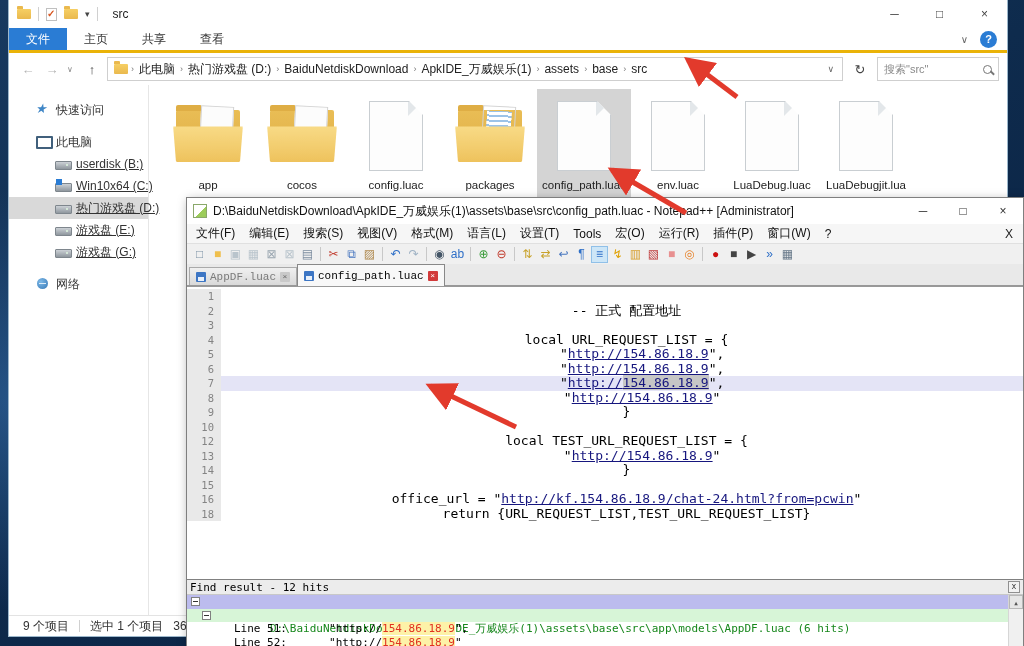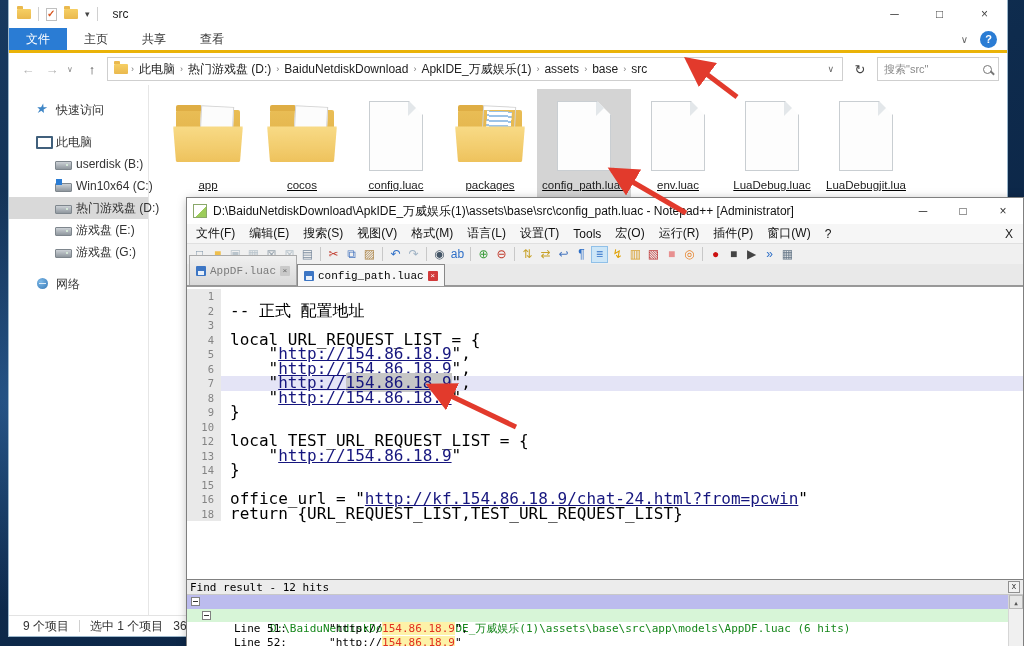--- a/index.html
+++ b/index.html
@@ -44,37 +44,37 @@
   .addr-caret { margin-left:auto; color:#666; font-size:9px; padding:0 4px; }
   .refresh-btn { width:22px; text-align:center; color:#444; font-size:13px; }
   .search-box { width:122px; height:24px; border:1px solid #cfcfcf; display:flex; align-items:center; padding:0 6px; flex:none; }
   .search-text { font-size:11px; color:#8a8a8a; flex:1; white-space:nowrap; overflow:hidden; }
   .mag { width:9px; height:9px; border:1.5px solid #777; border-radius:50%; position:relative; flex:none; }
   .mag::after { content:""; position:absolute; width:5px; height:1.5px; background:#777; right:-4px; bottom:-1px; transform:rotate(45deg); }
 
   .ex-main { flex:1; display:flex; min-height:0; }
   .ex-sidebar { width:140px; border-right:1px solid #e6e6e6; padding-top:14px; font-size:12px; color:#333; flex:none; }
   .side-item { height:22px; display:flex; align-items:center; padding-left:26px; white-space:nowrap; }
-  .side-item.child { padding-left:46px; }
+  .side-item.child { padding-left:46px;text-decoration:underline; }
   .side-item.selected { background:#d9d9d9; }
   .side-item.gap-after { margin-bottom:10px; }
   .side-item.gap-before { margin-top:10px; }
   .ic { display:inline-block; position:relative; width:16px; height:14px; margin-right:5px; flex:none; }
   .ic-star::before { content:"★"; position:absolute; left:0; top:-2px; color:#3f86c6; font-size:13px; }
   .ic-computer::before { content:""; position:absolute; left:1px; top:1px; width:13px; height:9px; border:2px solid #41607c; border-radius:1px; }
   .ic-computer::after { content:""; position:absolute; left:4px; top:12px; width:8px; height:2px; background:#41607c; }
   .ic-drive::before { content:""; position:absolute; left:0; top:4px; width:15px; height:7px; background:linear-gradient(#ccd1d6,#8f979e); border:1px solid #7e868d; border-radius:1px; }
   .ic-drive::after { content:""; position:absolute; right:3px; top:7px; width:2px; height:2px; border-radius:50%; background:#dff7df; }
   .ic-drive-win::before { content:""; position:absolute; left:0; top:4px; width:15px; height:7px; background:linear-gradient(#ccd1d6,#8f979e); border:1px solid #7e868d; border-radius:1px; }
   .ic-drive-win::after { content:""; position:absolute; left:1px; top:0px; width:6px; height:6px; background:#2a7cd4; }
   .ic-network::before { content:""; position:absolute; left:2px; top:1px; width:11px; height:11px; border-radius:50%; background:radial-gradient(circle at 35% 35%, #7db9e8, #3577b5); }
   .ic-network::after { content:""; position:absolute; left:4px; top:6px; width:7px; height:1px; background:#dcebf7; }
 
   .ex-files { flex:1; display:flex; align-items:flex-start; padding:4px 0 0 12px; }
-  .tile { width:94px; display:flex; flex-direction:column; align-items:center; padding-top:6px;text-decoration:underline; }
+  .tile { width:94px; display:flex; flex-direction:column; align-items:center; padding-top:6px; }
   .tile.selected { background:#d4d4d4; }
   .icon-zone { height:82px; display:flex; align-items:center; justify-content:center; width:100%; }
   .tile-label { font-size:11.5px; color:#222; margin-top:2px; padding-bottom:6px; white-space:nowrap; }
   .f-folder { position:relative; width:64px; height:52px; }
   .f-folder .back { position:absolute; inset:0; background:linear-gradient(#e9bd55,#dfae45); border-radius:2px; }
   .f-folder .back::before { content:""; position:absolute; top:-5px; left:0; width:26px; height:6px; background:#dfae45; border-radius:2px 2px 0 0; }
   .f-folder .sheet { position:absolute; right:7px; top:-4px; width:33px; height:46px; background:#fcfcfc; border:1px solid #d4d4d4; transform:rotate(3deg); }
   .f-folder .sheet.lines { background:repeating-linear-gradient(180deg,#fff 0 3px,#9cc3e8 3px 5px); background-clip:content-box; padding:4px 3px; }
   .f-folder .front { position:absolute; left:0; bottom:0; width:100%; height:33px; background:linear-gradient(#f8da85,#eec25c); border-radius:1px 1px 2px 2px; transform:perspective(70px) rotateX(-10deg); transform-origin:bottom; }
   .f-page { position:relative; width:54px; height:70px; background:#fdfdfd; border:1px solid #c9ced2;
@@ -92,31 +92,31 @@
   .npp-controls { margin-left:auto; display:flex; height:100%; flex:none; }
   .npp-wc { width:40px; display:flex; align-items:center; justify-content:center; font-size:12px; color:#333; }
   .npp-menubar { height:19px; background:#f6f6f6; display:flex; align-items:center; font-size:12px; color:#111; padding-left:2px; flex:none; }
   .menu-item { padding:0 7px; }
   .menu-x { margin-left:auto; padding-right:10px; color:#222; font-size:12px; }
   .npp-toolbar { height:21px; background:#f0f0f0; border-top:1px solid #e0e0e0; display:flex; align-items:center; padding-left:4px; gap:1px; flex:none; }
   .tb-icon { width:17px; height:17px; display:flex; align-items:center; justify-content:center; font-size:12px; border:1px solid transparent; }
   .tb-icon.sel { background:#cde6f7; border-color:#90c0e8; }
   .tb-sep { width:1px; height:14px; background:#c8c8c8; margin:0 3px; }
   .npp-tabbar { height:22px; background:#e9e9e9; border-bottom:1px solid #989898; display:flex; align-items:flex-end; padding-left:2px; flex:none; font-family:"Liberation Mono","DejaVu Sans Mono",monospace; }
-  .npp-tab { display:flex; align-items:center; gap:4px; font-size:11px; padding:0 6px; height:30px; background:linear-gradient(#f0f0f0,#d9d9d9); border:1px solid #aaa; border-bottom:none; color:#7a7a7a; }
+  .npp-tab { display:flex; align-items:center; gap:4px; font-size:11px; padding:0 6px; height:18px; background:linear-gradient(#f0f0f0,#d9d9d9); border:1px solid #aaa; border-bottom:none; color:#7a7a7a; }
   .npp-tab.active { height:22px; background:#f8f8f8; color:#000; margin-bottom:-1px; border-color:#888; }
   .floppy { width:10px; height:10px; background:#3d76c4; border-radius:1px; position:relative; flex:none; }
   .floppy::after { content:""; position:absolute; left:2px; bottom:1px; width:6px; height:4px; background:#e8f0fa; }
   .tab-close { width:10px; height:10px; font-size:8px; line-height:9px; text-align:center; background:#c9c9c9; color:#666; border-radius:1px; flex:none; }
   .npp-tab.active .tab-close { background:#d23a3a; color:#fff; }
 
   .npp-editor { height:293px; background:#fff; border-top:1px solid #999; overflow:hidden; font-family:"DejaVu Sans Mono","Liberation Mono",monospace; flex:none; padding-top:2px; }
   .code-row { display:flex; height:14.5px; line-height:14.5px; }
   .ln { width:34px; background:#e9e9e9; color:#848484; font-size:10.5px; text-align:right; padding-right:7px; flex:none; }
-  .code { flex:1; font-size:16px; color:#000; white-space:pre; padding-left:9px; }
+  .code { flex:1; font-size:13px; color:#000; white-space:pre; padding-left:9px;text-align:center; }
   .code-row.current .code { background:#e4e4f6; }
   .code .url { color:#16167e; text-decoration:underline; }
   .code .sel { background:#c6c6c6; }
 
   .npp-find { flex:1; display:flex; flex-direction:column; border-top:1px solid #808080; min-height:0; }
   .find-header { height:15px; background:#ececec; display:flex; align-items:center; font-family:"DejaVu Sans Mono","Liberation Mono",monospace; font-size:11px; color:#000; padding:0 3px; border-bottom:1px solid #c8c8c8; flex:none; }
   .find-close { margin-left:auto; width:12px; height:12px; border:1px solid #909090; background:#f2f2f2; font-size:8px; line-height:10px; text-align:center; color:#333; }
   .find-body { flex:1; background:#fff; position:relative; font-family:"DejaVu Sans Mono","Liberation Mono",monospace; overflow:hidden; }
   .find-row { height:13.5px; line-height:13.5px; font-size:11px; white-space:pre; position:relative; }
   .find-row.search { background:#bcbcee; color:#00127e; font-weight:bold; padding-left:17px; }

